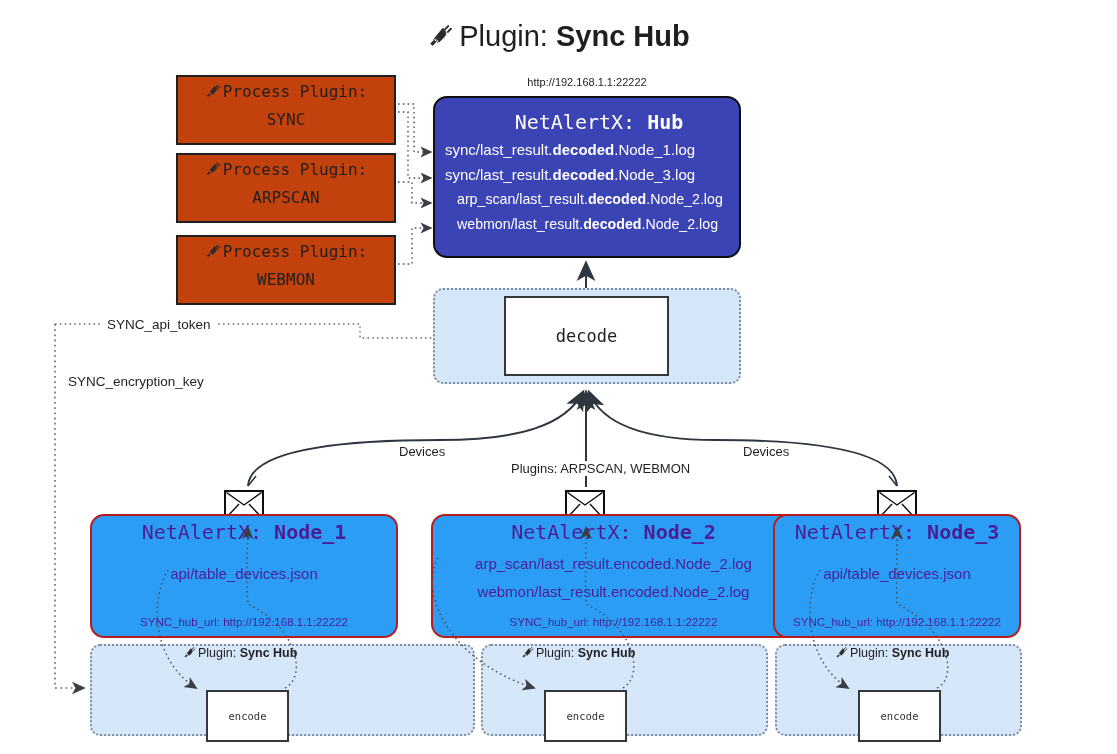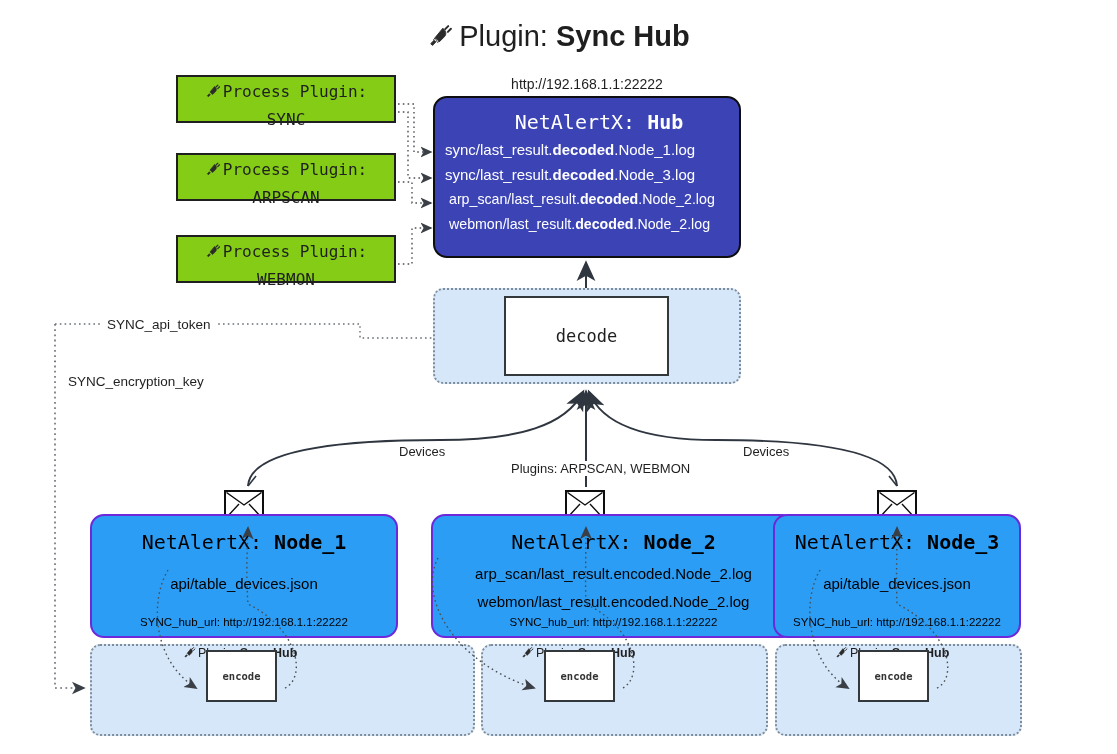--- a/index.html
+++ b/index.html
@@ -36,21 +36,21 @@
     white-space: nowrap;
   }
   #title .plug { display:inline-block; vertical-align:-3px; margin-right:4px; }
   #title .strong { font-weight: bold; }
 
   
   #hub-url {
     position: absolute;
     left: 432px; top: 76px; width: 310px;
     text-align: center;
-    font-size: 14px;
+    font-size: 11px;
     color: #1f1f1f;
   }
 
   
   #hub {
     left: 433px; top: 96px; width: 308px; height: 162px;
     background: #3b43b5;
     border: 2px solid #0e0e10;
     border-radius: 14px;
     color: #ffffff;
@@ -65,27 +65,27 @@
     padding-left: 24px;
   }
   #hub .hub-title .strong { font-weight: bold; }
   .hub-line {
     font-size: 15px;
     line-height: 25px;
     padding-left: 10px;
     white-space: nowrap;
     color: #ffffff;
   }
-  .hub-line.small { font-size: 14.2px; padding-left: 14px; }
+  .hub-line.small { font-size: 14.2px; padding-left: 22px; }
   .hub-line b { font-weight: bold; }
 
   
   .proc-box {
-    width: 220px; height: 48px;
-    background: #84cc16;
+    width: 220px; height: 70px;
+    background: #c2410c;
     border: 2px solid #1f1f1f;
     font-family: "DejaVu Sans Mono", "Liberation Mono", monospace;
     font-size: 16px;
     line-height: 26px;
     text-align: center;
     padding-top: 2px;
     box-sizing: border-box;
   }
   .proc-box .ln1 { white-space: nowrap; }
   .proc-box .plug { display:inline-block; vertical-align:-2px; margin-right:1px; }
@@ -129,25 +129,24 @@
     padding: 0 5px;
     white-space: nowrap;
   }
   #lbl-devices-l  { left: 394px; top: 444px; }
   #lbl-devices-r  { left: 738px; top: 444px; }
   #lbl-plugins    { left: 506px; top: 461px; }
 
   
   .node-box {
     background: #2b9df5;
-    border: 2px solid #6d28d9;
+    border: 2px solid #b91c1c;
     border-radius: 14px;
-    color: #000000;
+    color: #4c1d95;
     box-sizing: border-box;
-    padding-top: 10px;
     text-align: center;
   }
   .node-box .node-title {
     font-family: "DejaVu Sans Mono", "Liberation Mono", monospace;
     font-size: 20px;
     line-height: 32px;
     white-space: nowrap;
   }
   .node-box .node-title .strong { font-weight: bold; }
   .node-box .node-line {
@@ -188,27 +187,26 @@
     height: 92px;
     top: 644px;
   }
   #enc-wrap1 { left: 90px;  width: 385px; }
   #enc-wrap2 { left: 481px; width: 287px; }
   #enc-wrap3 { left: 775px; width: 247px; }
 
   .enc-box {
     background: #ffffff;
     border: 2px solid #33383d;
-    width: 71px; height: 52px;
-    top: 650px;
+    width: 83px; height: 52px;
+    top: 690px;
     display: flex; align-items: center; justify-content: center;
     font-family: "DejaVu Sans Mono", "Liberation Mono", monospace;
     font-size: 10.5px;
     color: #333333;
-    font-weight: bold;
   }
   #enc-box1 { left: 206px; }
   #enc-box2 { left: 544px; }
   #enc-box3 { left: 858px; }
 
   .enc-caption {
     font-size: 12.5px;
     color: #1f1f1f;
     white-space: nowrap;
     top: 645px;

